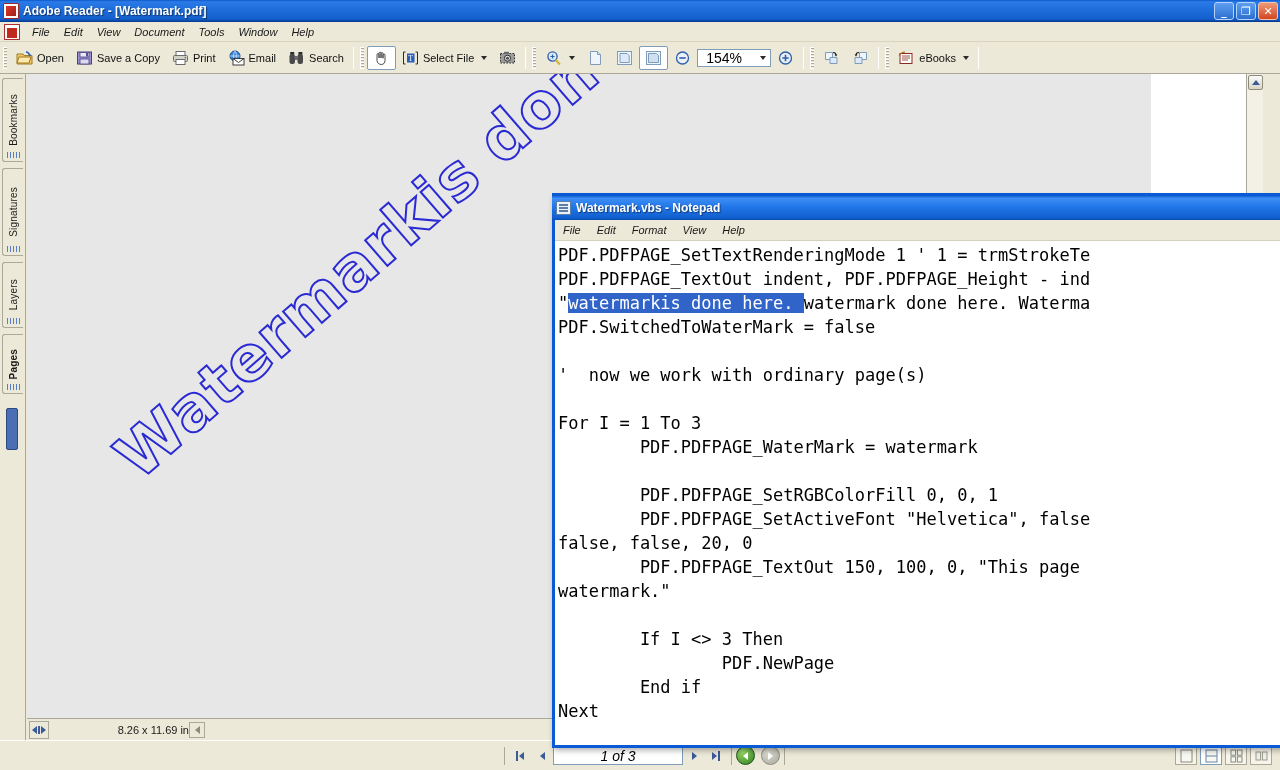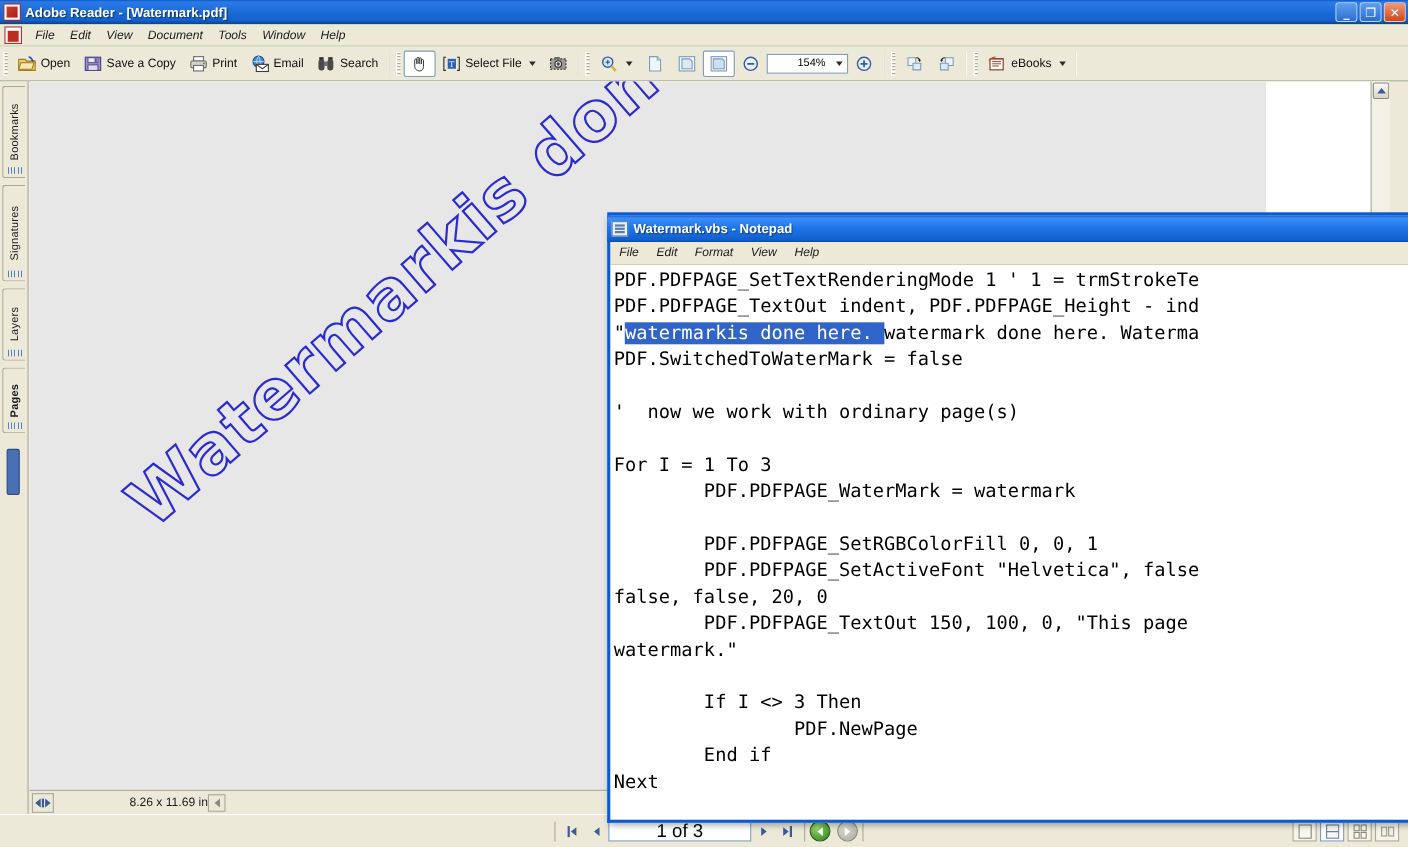--- a/index.html
+++ b/index.html
@@ -6,21 +6,21 @@
   html, body {
     margin: 0; padding: 0;
     width: 1280px; height: 770px;
     overflow: hidden;
     font-family: "Liberation Sans", sans-serif;
     background: #ece9d8;
   }
   #app {
     position: relative;
     width: 1280px; height: 582px;
-    background: #22c55e;
+    background: #a16207;
   }
 
   
   .titlebar {
     position: absolute; left: 0; top: 0; width: 1280px; height: 22px;
     background: linear-gradient(to bottom, #0a59c8 0%, #2b7ae8 8%, #1f6fdd 40%, #1460cf 88%, #0a4aa8 100%);
     display: flex; align-items: center;
     border-bottom: 1px solid #0a3d91;
   }
   .titlebar .app-ico {
@@ -85,22 +85,22 @@
     border: 1px solid transparent; border-radius: 2px; height: 24px; flex: none;
   }
   .tb-btn.framed { border: 1px solid #7f9db9; background: #ffffff; }
   .tb-icon { width: 17px; height: 16px; flex: none; display: block; }
   .caret {
     width: 0; height: 0; border-left: 3px solid transparent; border-right: 3px solid transparent;
     border-top: 4px solid #2a2a2a; margin-left: 3px; flex: none;
   }
   .zoom-field {
     width: 74px; height: 18px; background: #ffffff; border: 1px solid #7f9db9;
-    font-size: 10px; color: #000; display: flex; align-items: center;
-    padding-left: 20px; flex: none; text-align: center;
+    font-size: 14px; color: #000; display: flex; align-items: center;
+    padding-left: 8px; flex: none;
   }
   .zoom-field .zv { flex: 1; }
   .search-adobe {
     margin-left: auto; margin-right: 2px;
     height: 26px; min-width: 176px;
     background: linear-gradient(to bottom, #f6ded8, #eec9bf);
     border: 1px solid #d8b2a4;
     display: flex; align-items: center; justify-content: center;
     font-size: 11px; color: #7a2d1a; padding: 0 10px; flex: none;
   }
@@ -205,21 +205,21 @@
     display: flex; align-items: center;
   }
   .sb-sep { width: 1px; height: 18px; background: #aca899; margin: 0 4px; }
   .nav-btn {
     width: 22px; height: 20px; display: flex; align-items: center; justify-content: center;
     gap: 1px;
   }
   .bar-v { width: 2px; height: 10px; background: #3a5a9a; }
   .pagebox {
     width: 130px; height: 19px; background: #ffffff; border: 1px solid #7f9db9;
-    font-size: 17px; color: #000; display: flex; align-items: center; justify-content: center;
+    font-size: 14px; color: #000; display: flex; align-items: center; justify-content: center; font-style: italic;
   }
   .circ-btn {
     width: 19px; height: 19px; border-radius: 50%;
     display: flex; align-items: center; justify-content: center;
   }
   .circ-green { background: radial-gradient(circle at 35% 30%, #9ada6a, #2d7a1e); border: 1px solid #1d5413; }
   .circ-gray  { background: radial-gradient(circle at 35% 30%, #dcdcd2, #a9a99c); border: 1px solid #8a8a7d; }
   .layout-btns { margin-left: auto; display: flex; gap: 3px; margin-right: 8px; }
   .layout-btn {
     width: 22px; height: 19px; border: 1px solid #aca899; background: #f7f5ea;

